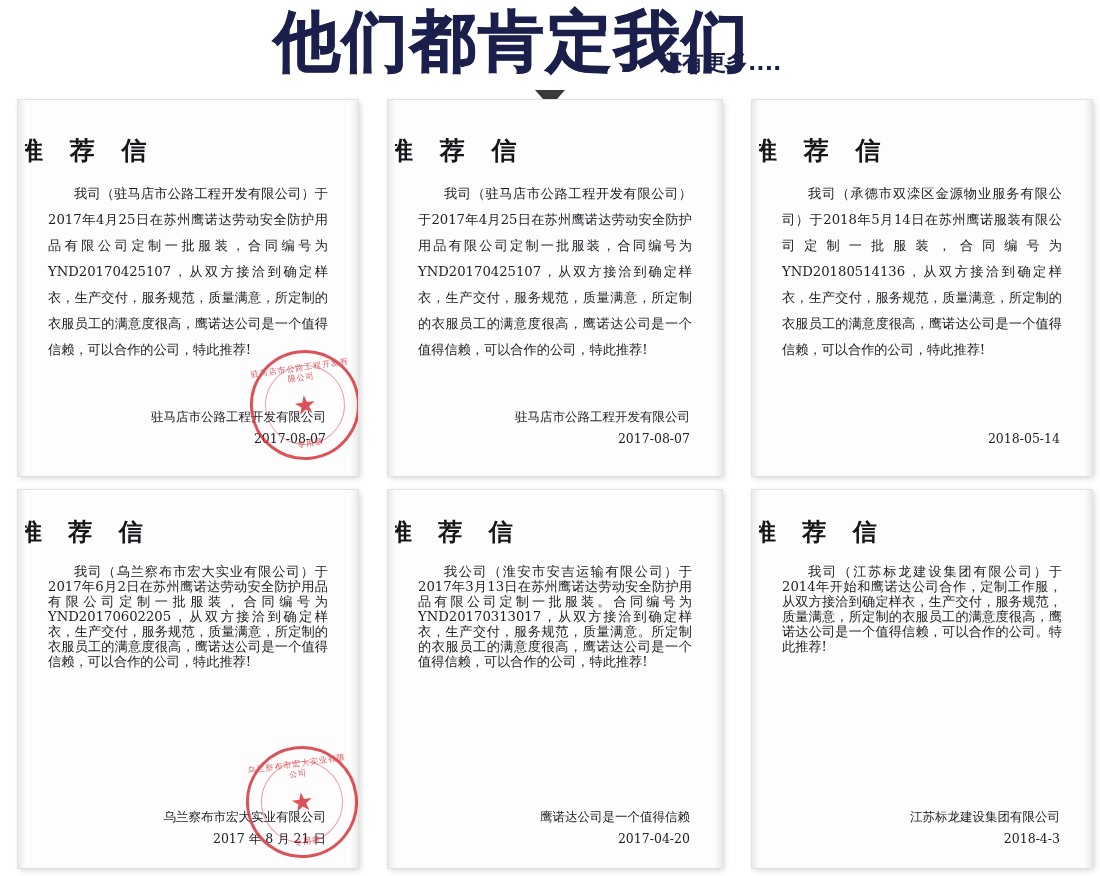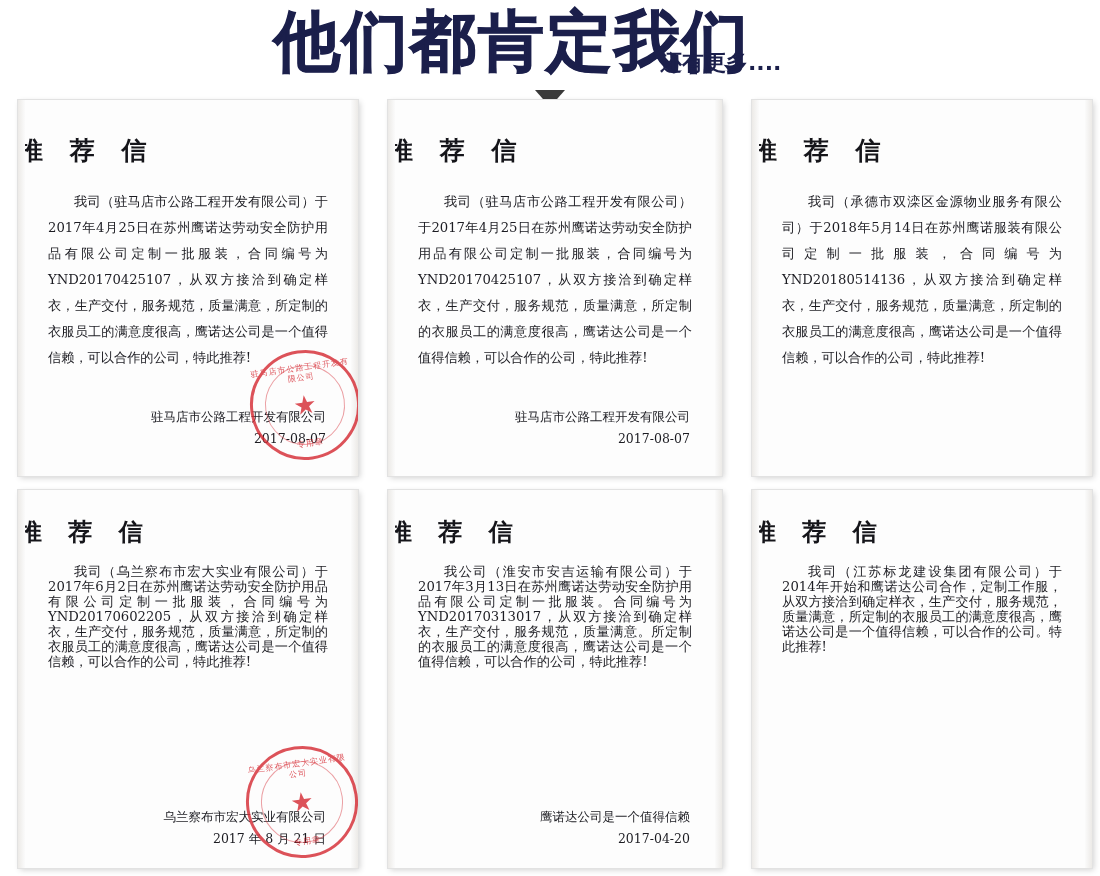--- a/index.html
+++ b/index.html
@@ -96,21 +96,21 @@
 
   .letter-title {
     font-family: "DejaVu Serif", serif;
     font-weight: bold;
     font-size: 25px;
     letter-spacing: 9px;
     color: #15151a;
     margin-top: 34px;
   }
   .letter-body {
-    margin: 22px 30px 0 30px;
+    margin: 14px 30px 0 30px;
     font-family: "DejaVu Serif", serif;
     font-size: 13.2px;
     line-height: 26px;
     color: #1c1c22;
     text-align: justify;
     text-indent: 26px;
   }
   .card-r2 .letter-title { margin-top: 26px; font-size: 24px; }
   .card-r2 .letter-body { margin-top: 16px; line-height: 15px; }
 
@@ -207,20 +207,21 @@
     </div>
 
   </div>
 
   <div class="card c3">
     <div class="paper-edge-left"></div>
     <div class="paper-edge-right"></div>
     <div class="letter-title">推 荐 信</div>
     <div class="letter-body">我司（承德市双滦区金源物业服务有限公司）于2018年5月14日在苏州鹰诺服装有限公司定制一批服装，合同编号为YND20180514136，从双方接洽到确定样衣，生产交付，服务规范，质量满意，所定制的衣服员工的满意度很高，鹰诺达公司是一个值得信赖，可以合作的公司，特此推荐!</div>
     <div class="signature">
+      <div>2018-05-14</div>
     </div>
 
   </div>
 
   <div class="card c4 card-r2">
     <div class="paper-edge-left"></div>
     <div class="paper-edge-right"></div>
     <div class="letter-title">推 荐 信</div>
     <div class="letter-body">我司（乌兰察布市宏大实业有限公司）于2017年6月2日在苏州鹰诺达劳动安全防护用品有限公司定制一批服装，合同编号为YND20170602205，从双方接洽到确定样衣，生产交付，服务规范，质量满意，所定制的衣服员工的满意度很高，鹰诺达公司是一个值得信赖，可以合作的公司，特此推荐!</div>
     <div class="signature">
@@ -245,16 +246,20 @@
       <div>2017-04-20</div>
     </div>
 
   </div>
 
   <div class="card c6 card-r2">
     <div class="paper-edge-left"></div>
     <div class="paper-edge-right"></div>
     <div class="letter-title">推 荐 信</div>
     <div class="letter-body">我司（江苏标龙建设集团有限公司）于2014年开始和鹰诺达公司合作，定制工作服，从双方接洽到确定样衣，生产交付，服务规范，质量满意，所定制的衣服员工的满意度很高，鹰诺达公司是一个值得信赖，可以合作的公司。特此推荐!</div>
+    <div class="signature">
+      <div>江苏标龙建设集团有限公司</div>
+      <div>2018-4-3</div>
+    </div>
 
   </div>
 
 </div>
 
 </body></html>

